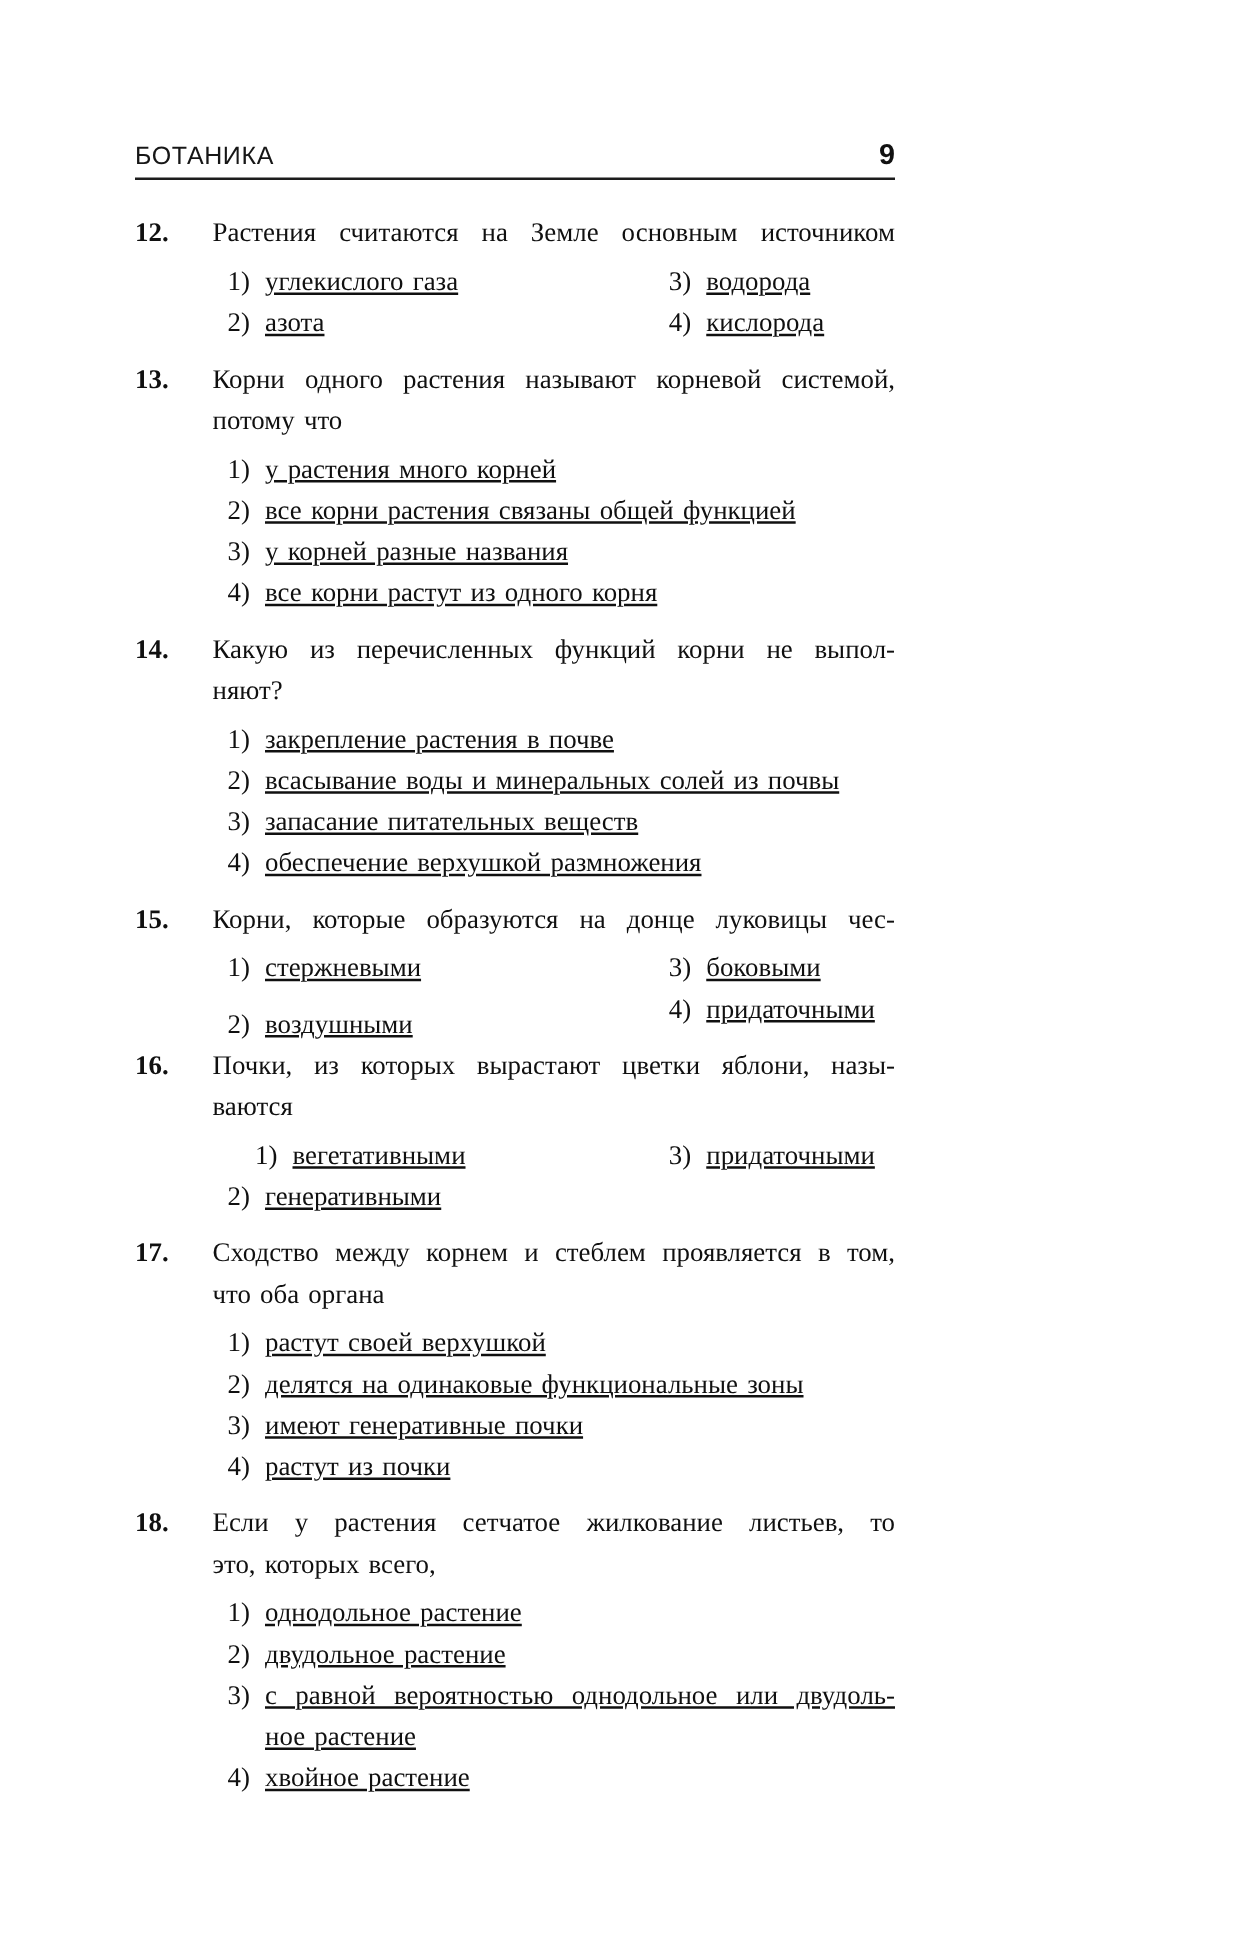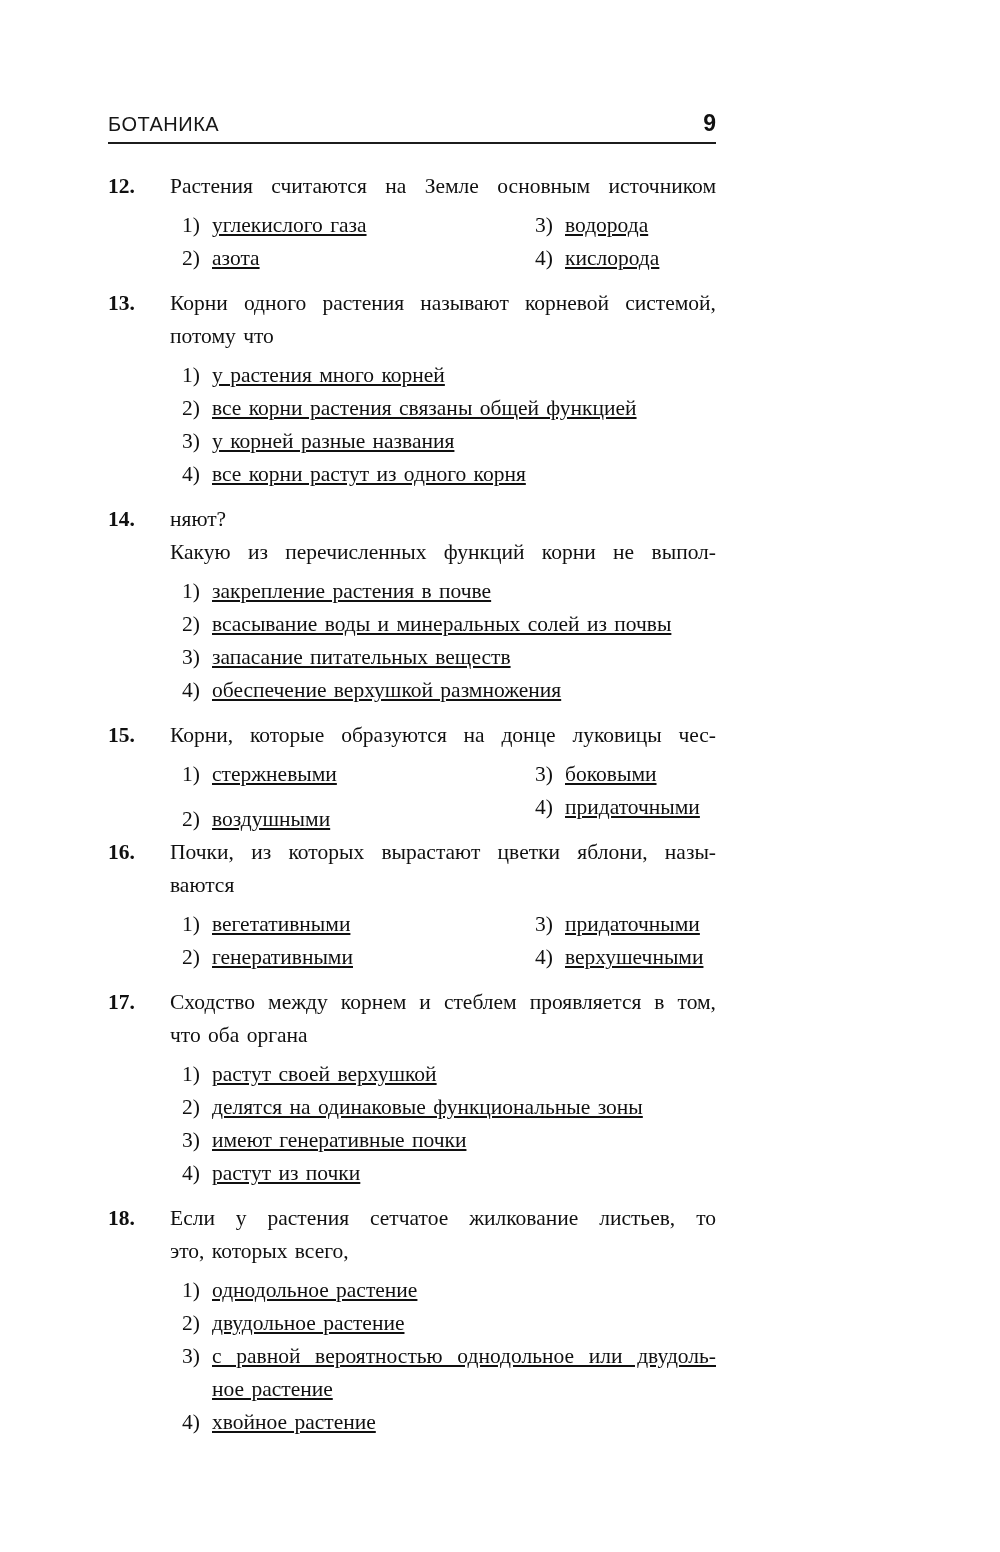--- a/index.html
+++ b/index.html
@@ -145,22 +145,22 @@
             <div class="option">
               <div class="opt-first"><span class="marker">4)</span><span>все корни растут из одного корня</span></div>
             </div>
           </div>
         </div>
       </div>
       <div class="question">
         <div class="qnum">14.</div>
         <div class="qbody">
           <div class="stem">
+            <div class="stem-line just">Какую из перечисленных функций корни не выпол-</div>
             <div class="stem-line">няют?</div>
-            <div class="stem-line just">Какую из перечисленных функций корни не выпол-</div>
           </div>
           <div class="options">
             <div class="option">
               <div class="opt-first"><span class="marker">1)</span><span>закрепление растения в почве</span></div>
             </div>
             <div class="option">
               <div class="opt-first"><span class="marker">2)</span><span>всасывание воды и минеральных солей из почвы</span></div>
             </div>
             <div class="option">
               <div class="opt-first"><span class="marker">3)</span><span>запасание питательных веществ</span></div>
@@ -194,32 +194,29 @@
         </div>
       </div>
       <div class="question">
         <div class="qnum">16.</div>
         <div class="qbody">
           <div class="stem">
             <div class="stem-line just">Почки, из которых вырастают цветки яблони, назы-</div>
             <div class="stem-line">ваются</div>
           </div>
           <div class="options two-col">
-            <div class="option" style="grid-area: 1 / 1;">
+            <div class="option" style="grid-area: 1 / 1; margin-left: 22px;">
               <div class="opt-first"><span class="marker">1)</span><span>вегетативными</span></div>
             </div>
             <div class="option" style="grid-area: 2 / 1;">
               <div class="opt-first"><span class="marker">2)</span><span>генеративными</span></div>
             </div>
             <div class="option" style="grid-area: 1 / 2;">
               <div class="opt-first"><span class="marker">3)</span><span>придаточными</span></div>
             </div>
-            <div class="option" style="grid-area: 2 / 2;">
-              <div class="opt-first"><span class="marker">4)</span><span>верхушечными</span></div>
-            </div>
           </div>
         </div>
       </div>
       <div class="question">
         <div class="qnum">17.</div>
         <div class="qbody">
           <div class="stem">
             <div class="stem-line just">Сходство между корнем и стеблем проявляется в том,</div>
             <div class="stem-line">что оба органа</div>
           </div>

